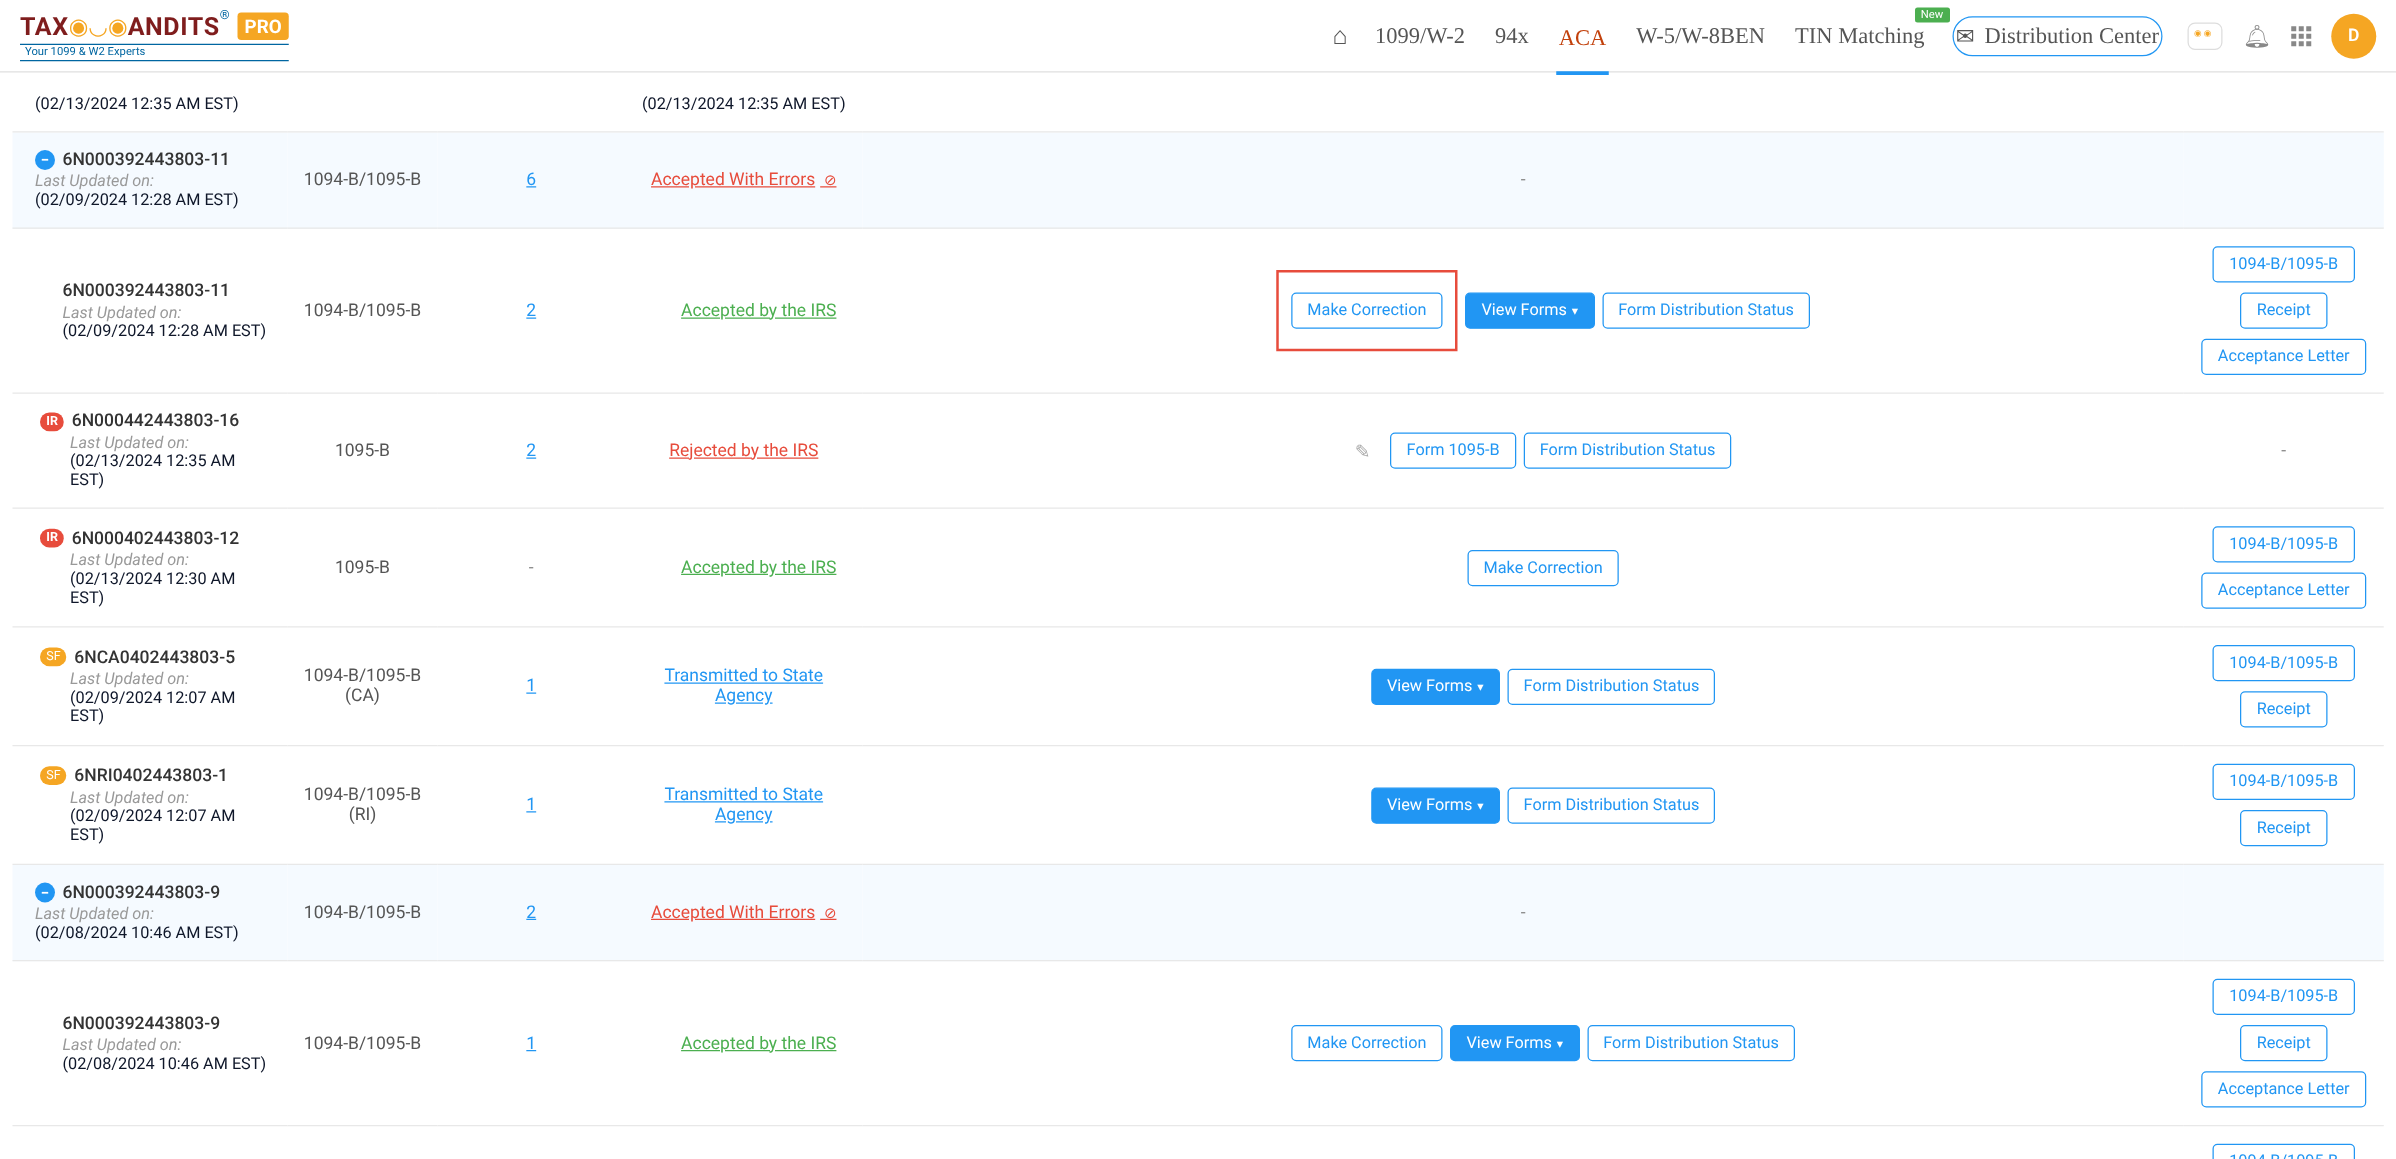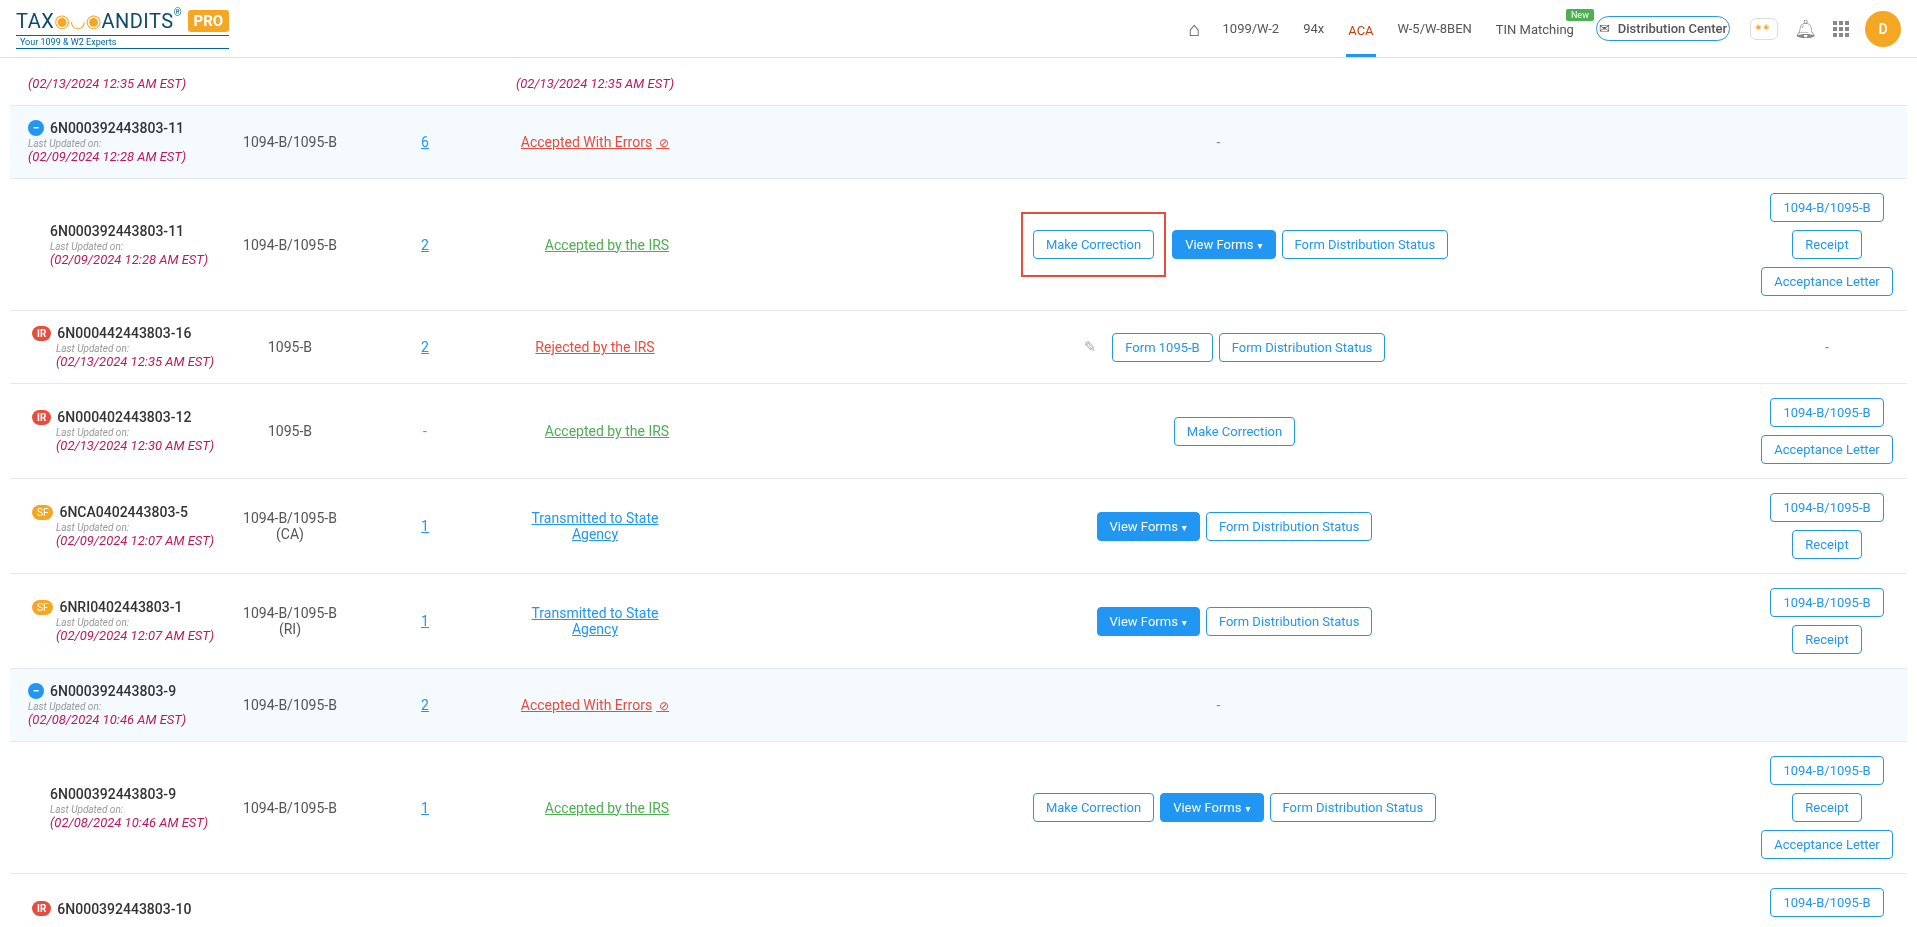--- a/index.html
+++ b/index.html
@@ -1,26 +1,26 @@
 <!DOCTYPE html>
 <html><head>
 <meta charset="utf-8">
 <style>
 * { box-sizing: border-box; margin: 0; padding: 0; }
 body { font-family: -apple-system, BlinkMacSystemFont, "Segoe UI", Roboto, sans-serif; background: #fff; color: #333; font-size: 14px; }
 
 
 .header { display: flex; align-items: center; padding: 8px 16px; border-bottom: 1px solid #e0e0e0; height: 58px; }
 .logo { display: flex; align-items: center; }
-.logo-text { font-size: 20px; font-weight: 400; color: #0c4a6e; letter-spacing: 0.5px;}
+.logo-text { font-size: 20px; font-weight: 700; color: #7f1d1d; letter-spacing: 0.5px;}
 .logo-owl { color: #f5a623; font-size: 18px; }
 .logo-sub { font-size: 9px; color: #0066a1; border-top: 1px solid #0066a1; border-bottom: 1px solid #0066a1; padding: 1px 4px; margin-top: 2px;}
 .logo-pro { background: #f5a623; color: #fff; font-size: 15px; font-weight: 700; padding: 2px 6px; border-radius: 3px; margin-left: 6px; }
 .header-nav { margin-left: auto; display: flex; align-items: center; gap: 20px; }
-.header-nav a { color: #555; text-decoration: none; font-size: 13px; padding: 4px 2px; }
+.header-nav a { color: #555; text-decoration: none; font-size: 18px; padding: 4px 2px; font-family: Liberation Serif, serif; }
 .header-nav a.active { color: #c2410c; border-bottom: 3px solid #2196f3; padding-bottom: 16px; margin-bottom: -18px; }
 .home-icon { font-size: 20px; color: #555; }
 .tin-wrap { position: relative; }
 .new-badge { position: absolute; top: -12px; right: -18px; background: #4caf50; color: #fff; font-size: 9px; padding: 1px 5px; border-radius: 2px; }
 .dist-center { border: 1.5px solid #2196f3; color: #2196f3; border-radius: 20px; padding: 8px 18px; display: flex; align-items: center; gap: 8px; font-weight: 500; }
 .header-right { display: flex; align-items: center; gap: 16px; margin-left: 20px; }
 .bot-icon { width: 28px; height: 22px; background:#fff; border:1px solid #ddd; border-radius:6px; position:relative;}
 .bot-icon::before { content:"◉ ◉"; font-size:7px; position:absolute; top:4px; left:4px; color:#f5a623;}
 .bell-icon { font-size: 18px; color: #888; }
 .grid-icon { display: grid; grid-template-columns: repeat(3,4px); grid-template-rows: repeat(3,4px); gap: 2px; }
@@ -39,22 +39,22 @@
 .col-status { width: 190px; text-align: center; }
 .col-actions { text-align: center; }
 .col-download { width: 160px; text-align: center; vertical-align: middle;}
 .col-download .stack { display:flex; flex-direction:column; gap:8px; align-items:center;}
 
 .ref-line { display: flex; align-items: center; gap: 6px; }
 .badge-minus { width: 16px; height: 16px; border-radius: 50%; background: #2196f3; color: #fff; display: inline-flex; align-items: center; justify-content: center; font-size: 12px; font-weight: bold; line-height:1;}
 .badge-ir { background: #e74c3c; color: #fff; font-size: 10px; font-weight: 700; padding: 2px 5px; border-radius: 10px; }
 .badge-sf { background: #f5a623; color: #fff; font-size: 10px; font-weight: 400; padding: 2px 5px; border-radius: 10px; }
 .ref-id { color: #333; font-weight: 500; }
-.ref-sub { color: #999; font-style: italic; font-size: 10px; margin-top: 2px;}
-.ref-sub2 { color: #be185d; font-style: italic; font-size: 13px;}
+.ref-sub { color: #999; font-style: italic; font-size: 13px; margin-top: 2px;}
+.ref-sub2 { color: #0f172a; font-size: 13px;}
 .indent { padding-left: 40px; }
 
 .count-link { color: #2196f3; text-decoration: underline; }
 .status-accepted-err { color: #e74c3c; text-decoration: underline; }
 .status-accepted-err .err-icon { color:#e74c3c; font-size:12px; margin-left:4px;}
 .status-accepted { color: #4caf50; text-decoration: underline; margin-left: 24px; }
 .status-rejected { color: #e74c3c; text-decoration: underline; }
 .status-transmitted { color: #2196f3; text-decoration: underline; }
 .dash { color: #888; }
 

